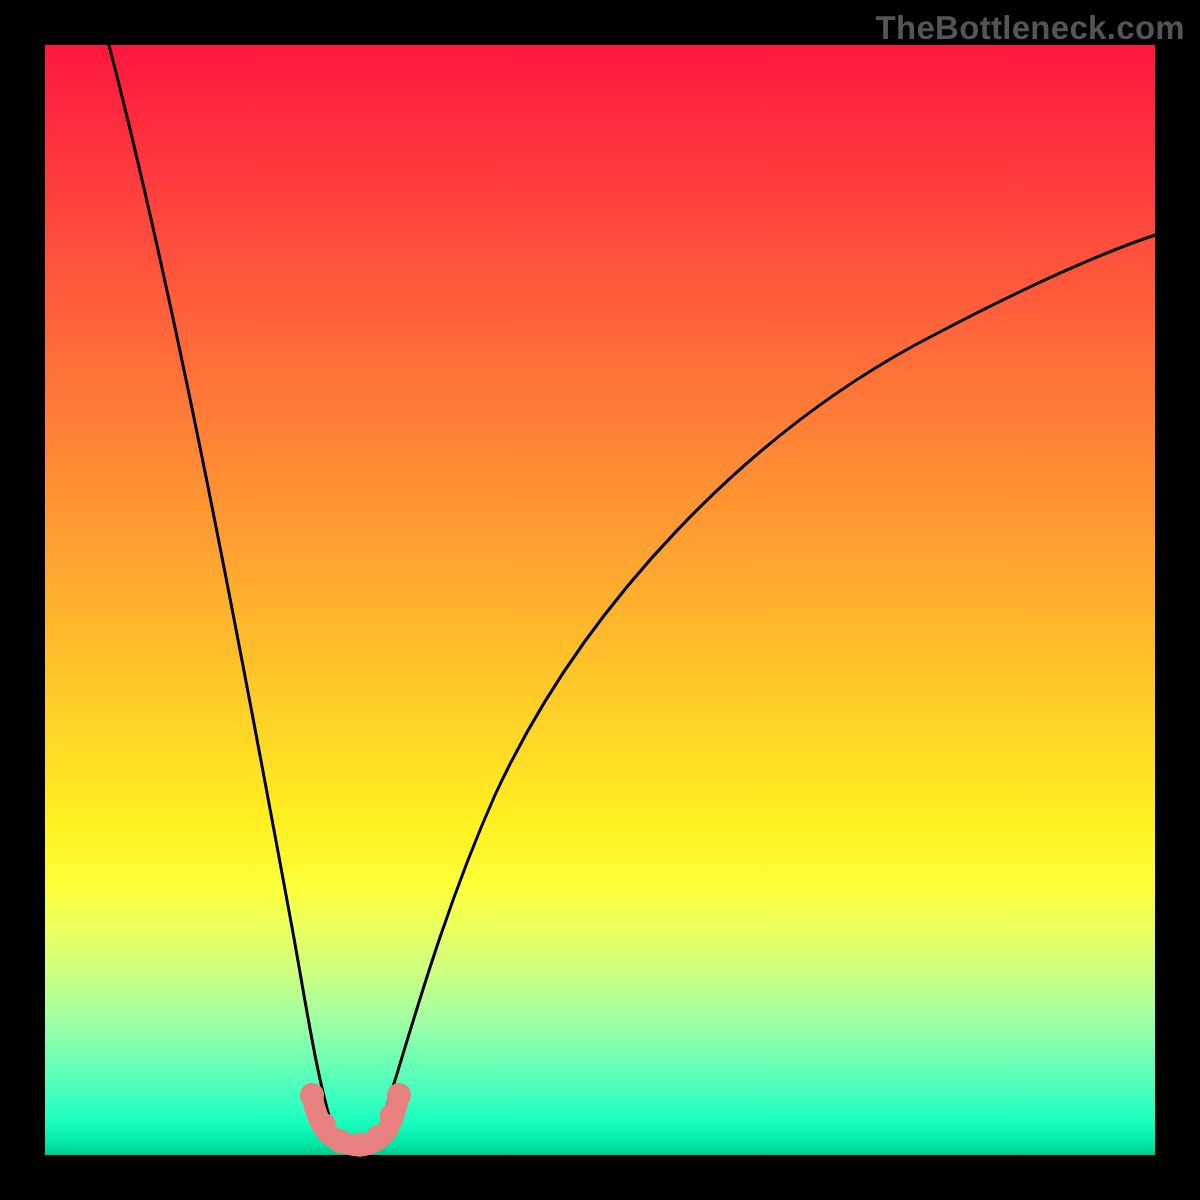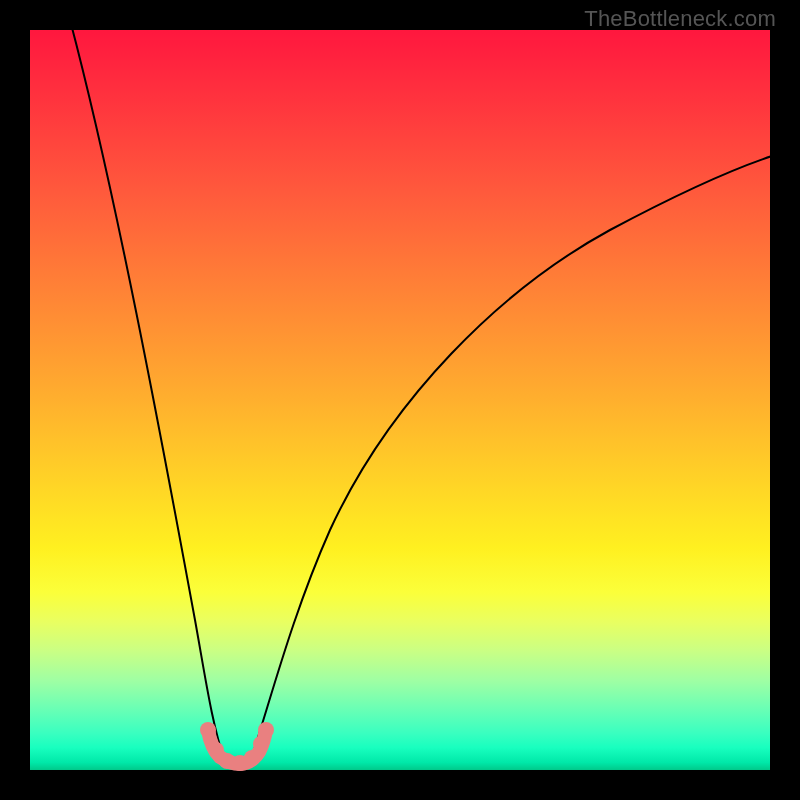--- a/index.html
+++ b/index.html
@@ -31,24 +31,24 @@
       #9effa4 88%,
       #66ffb6 92%,
       #3affc0 95%,
       #18ffbf 97%,
       #00e8a8 99%,
       #00c98a 100%);
   }
   .watermark {
     position: absolute;
     top: 6px;
-    right: 24px;
+    right: 10px;
     color: #555555;
     font-size: 22px;
-    font-weight: 400;
+    font-weight: 700;
     letter-spacing: 0.2px;
   }
   svg.curve {
     position: absolute;
     left: 30px;
     top: 30px;
     width: 740px;
     height: 740px;
     overflow: visible;
   }

